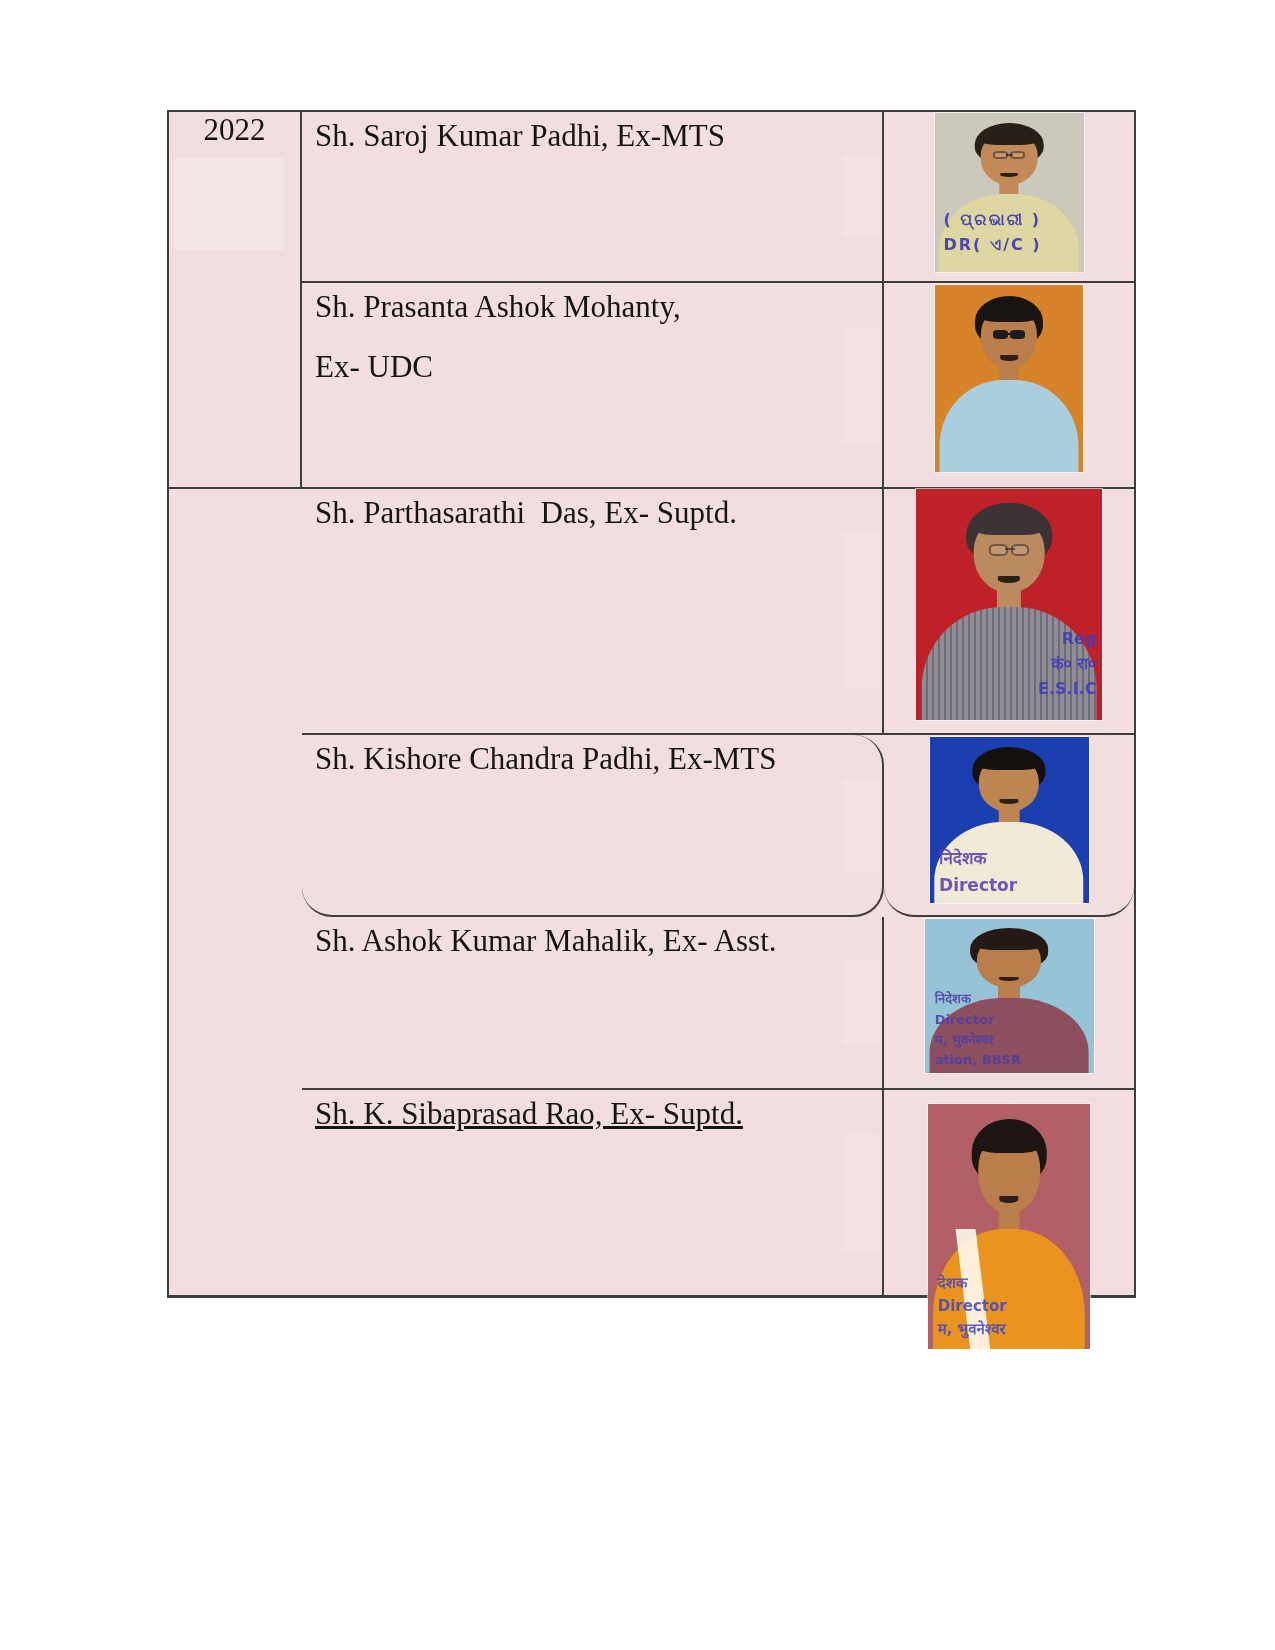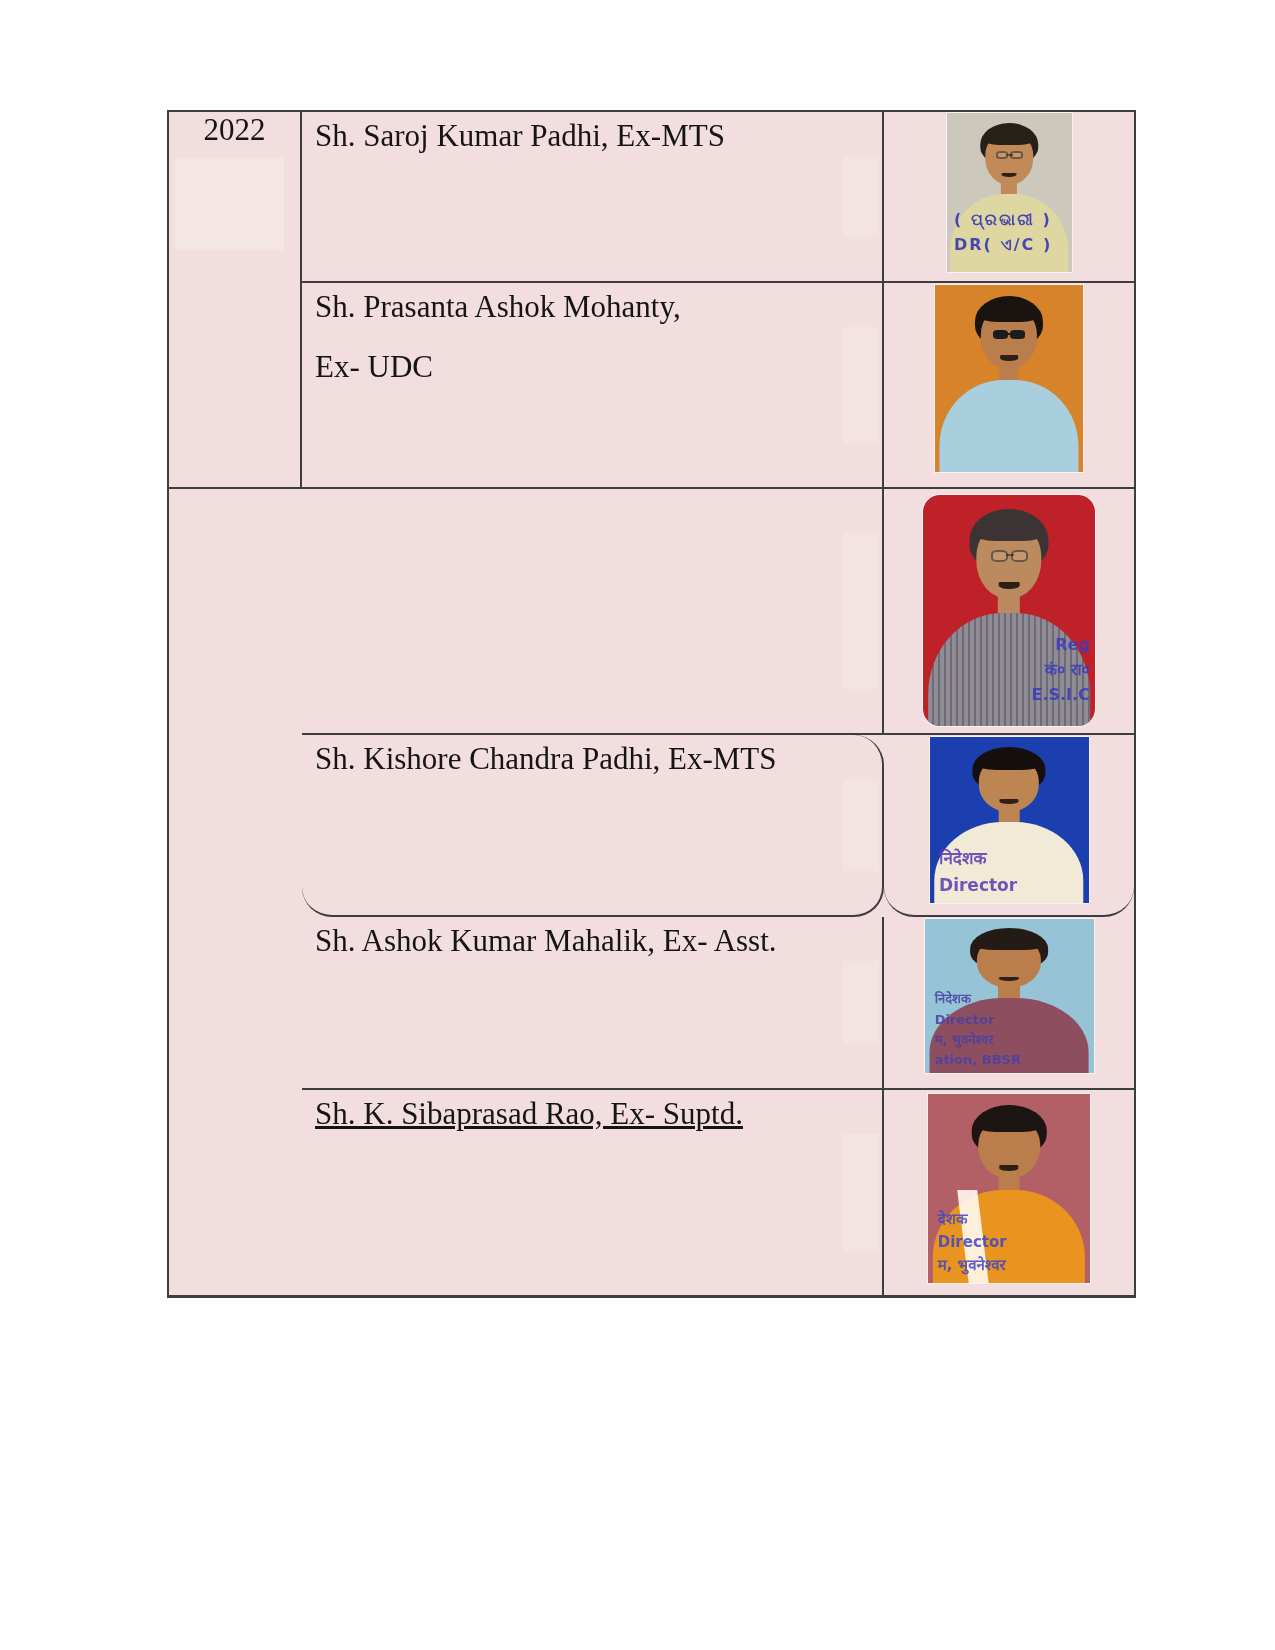--- a/index.html
+++ b/index.html
@@ -59,26 +59,26 @@
   .r1 { grid-row: 1; } .r2 { grid-row: 2; } .r3 { grid-row: 3; }
   .r4 { grid-row: 4; border-radius: 30px; } .r5 { grid-row: 5; } .r6 { grid-row: 6; }
   .photo-cell.r6, .name-cell.r6 { border-bottom: none; text-decoration: underline; }
 
   
   .photo {
     position: relative; overflow: hidden;
     background: var(--bg, #999);
     box-shadow: 0 0 0 1px rgba(255,255,255,0.6);
   }
-  .photo.p1 { width: 125px; height: 159px; margin-top: 1px; }
+  .photo.p1 { width: 149px; height: 159px; margin-top: 1px; }
   .photo.p2 { width: 148px; height: 187px; margin-top: 2px; }
-  .photo.p3 { width: 172px; height: 231px; margin-top: 6px; border-radius: 17px; }
+  .photo.p3 { width: 186px; height: 231px; margin-top: 0; }
   .photo.p4 { width: 159px; height: 166px; margin-top: 2px; }
   .photo.p5 { width: 169px; height: 154px; margin-top: 2px; }
-  .photo.p6 { width: 162px; height: 189px; margin-top: 4px; }
+  .photo.p6 { width: 162px; height: 245px; margin-top: 14px; }
 
   .photo * { position: absolute; }
   .hair {
     top: 6%; left: 50%; transform: translateX(-50%);
     width: 46%; height: 27%;
     background: var(--hair, #221a16);
     border-radius: 50% 50% 42% 42%;
   }
   .face {
     top: 12%; left: 50%; transform: translateX(-50%);
@@ -185,20 +185,21 @@
       <div class="lens r"></div>
       <div class="glasses-bridge"></div>
       <div class="mustache"></div>
       <div class="neck"></div>
       <div class="torso"></div>
     </div>
   </div>
 
   <div class="cell name-cell r3">
     <div class="hl-strip"></div>
+    <div class="name-line">Sh. Parthasarathi  Das, Ex- Suptd.</div>
   </div>
   <div class="cell photo-cell r3">
     <div class="photo p3 glasses striped has-mustache" style="--bg: #bf2128; --skin: #bb8a5e; --hair: #3c3335; --shirt: #8f8c96; --ovl: #3b3bbd;">
       <div class="hair"></div>
       <div class="face"></div>
       <div class="fringe"></div>
       <div class="lens l"></div>
       <div class="lens r"></div>
       <div class="glasses-bridge"></div>
       <div class="mustache"></div>

